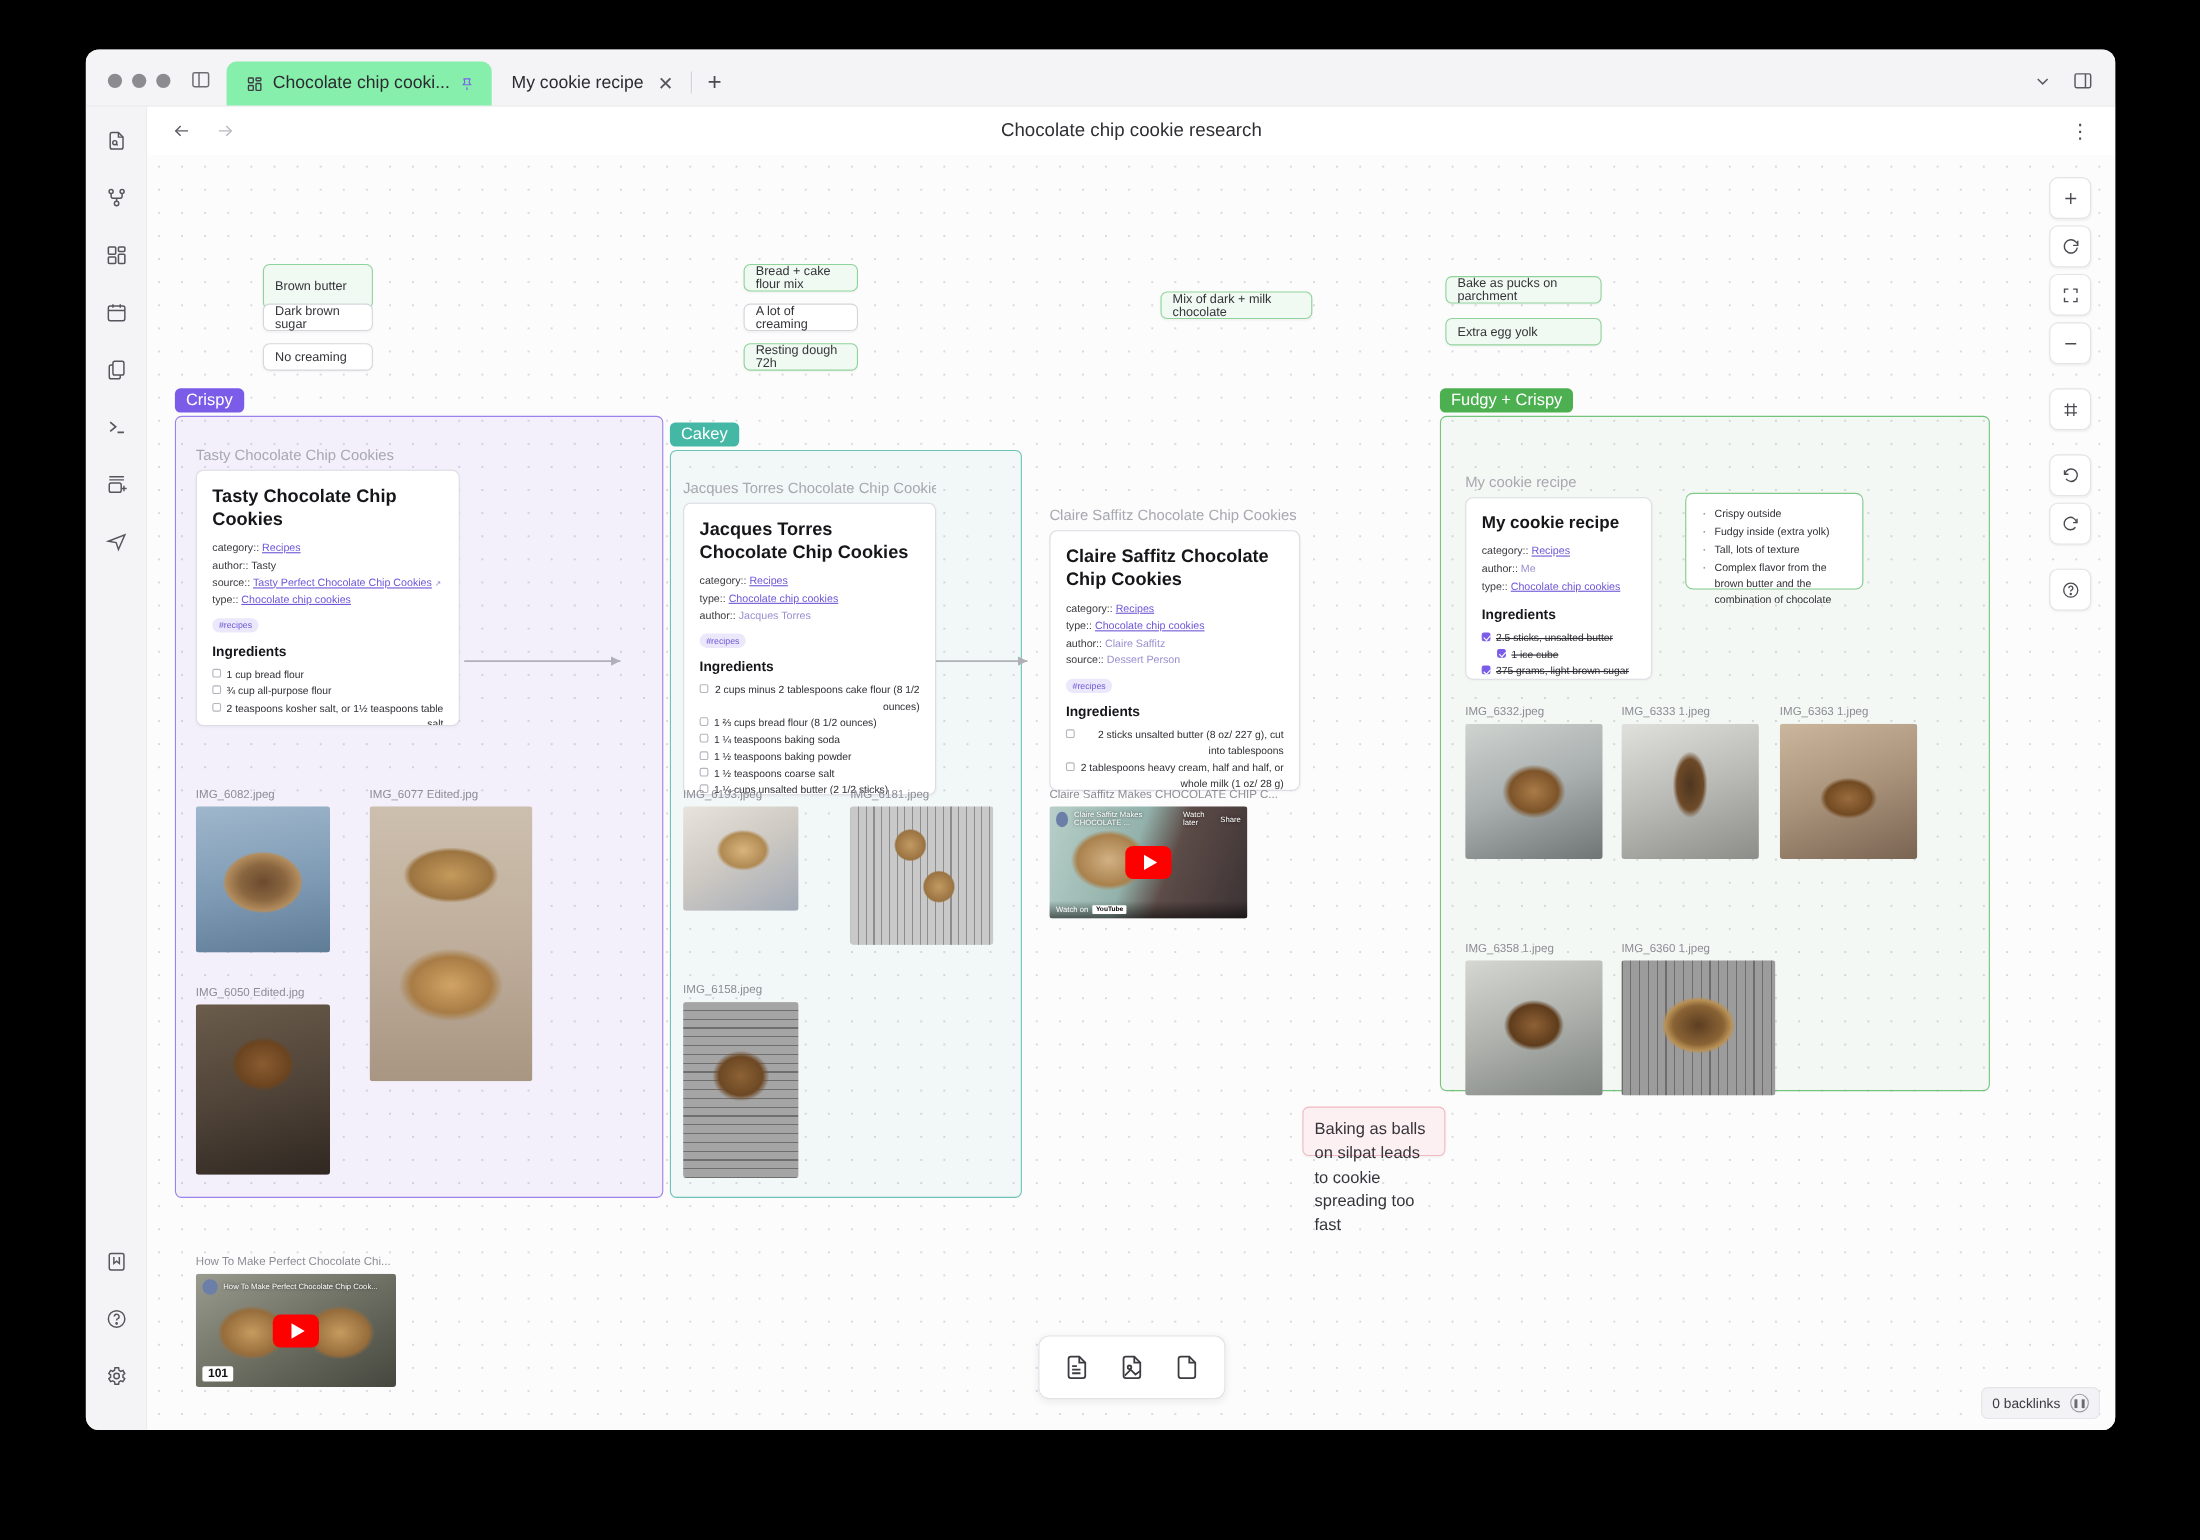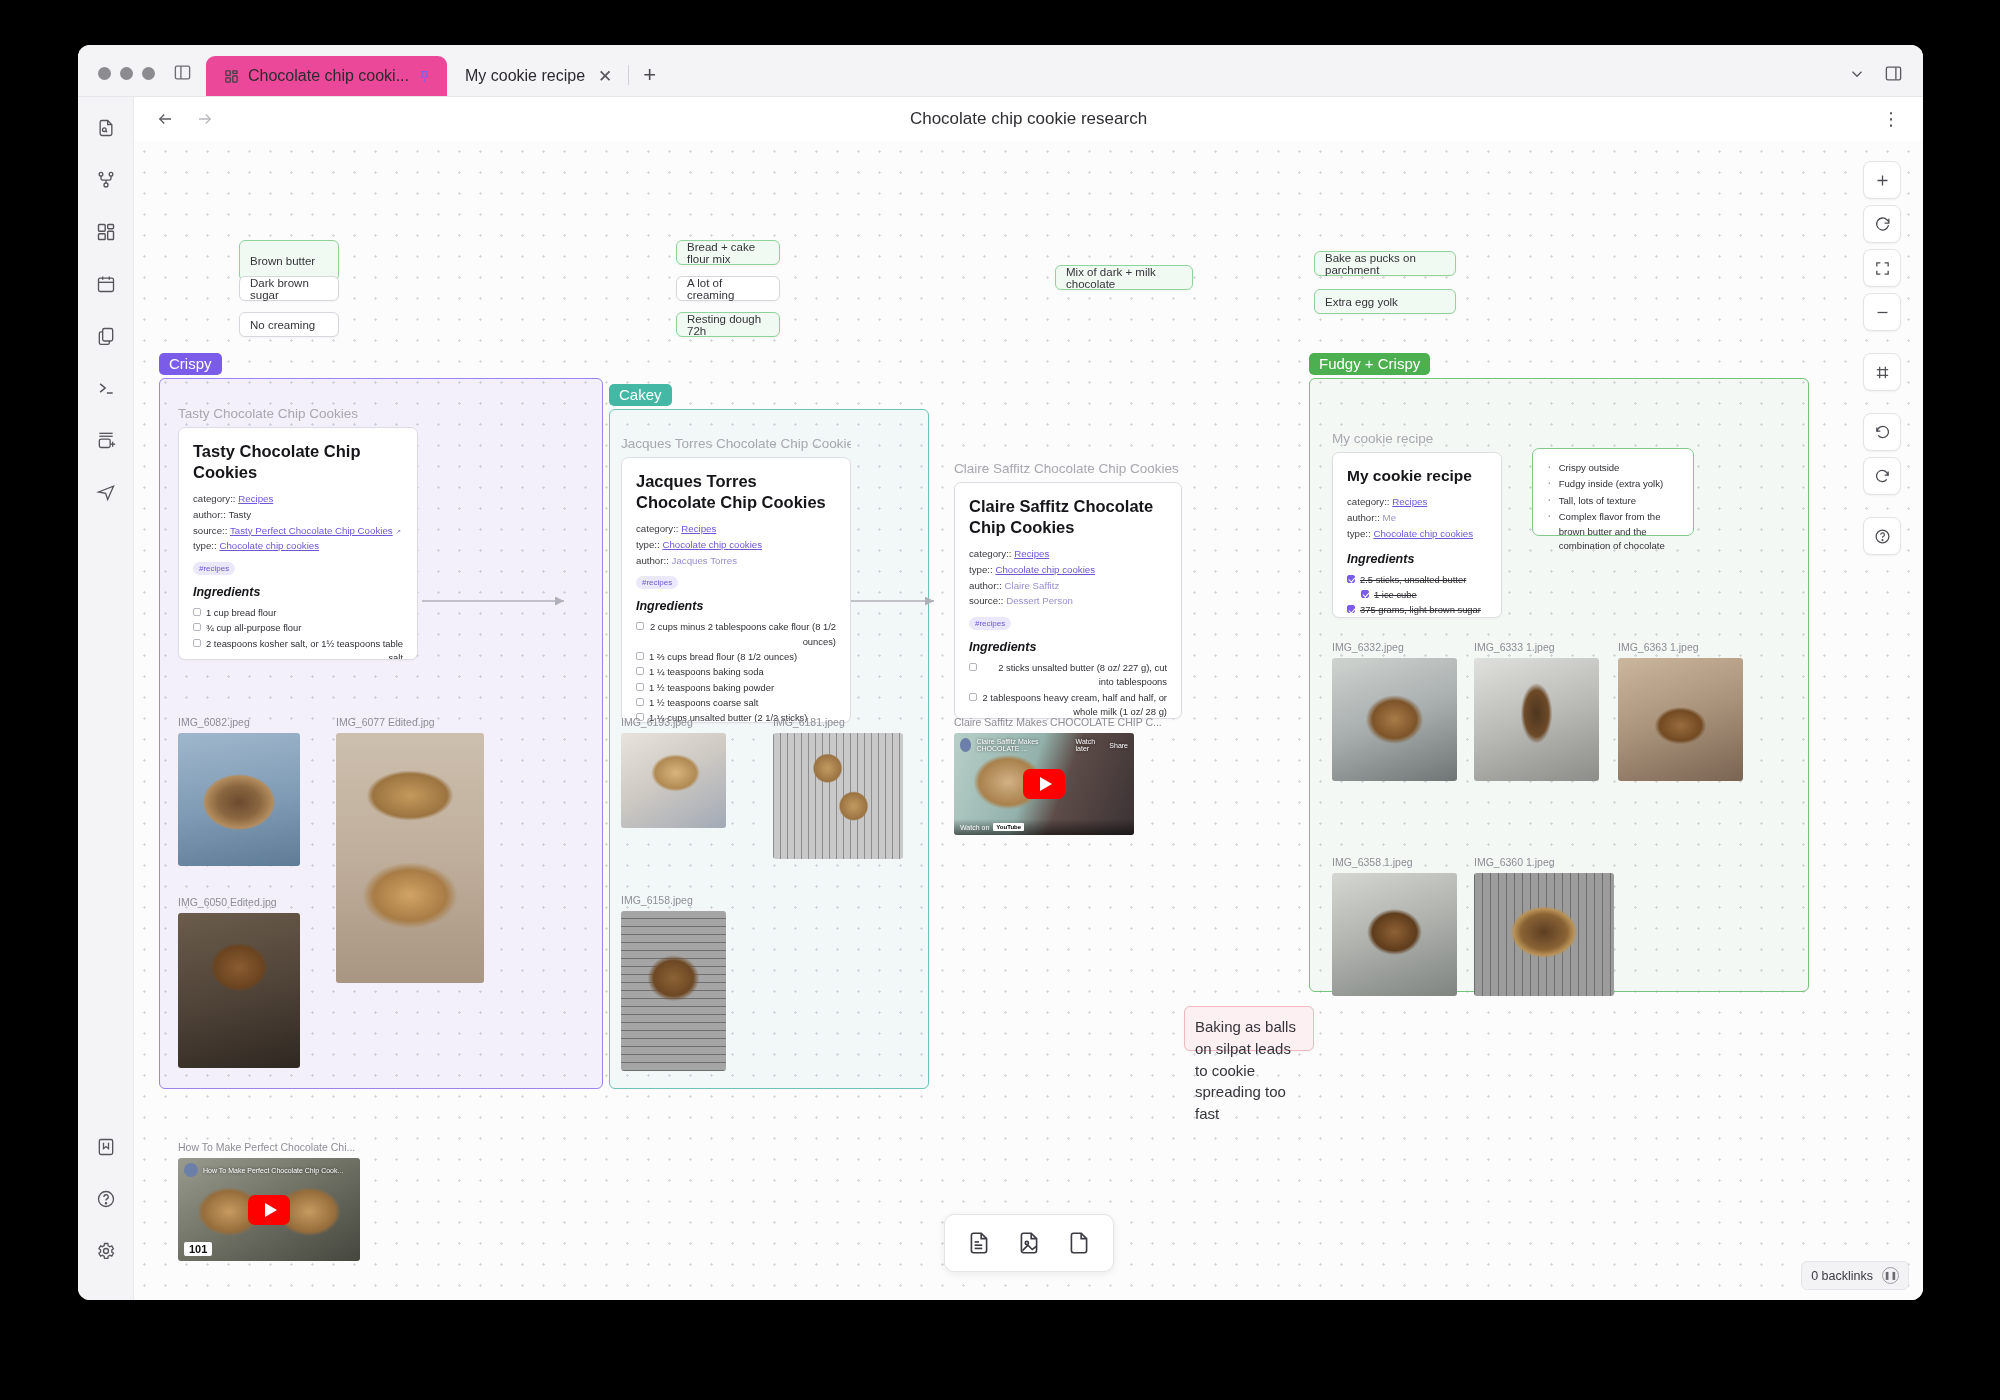--- a/index.html
+++ b/index.html
@@ -40,21 +40,21 @@
   .tabs-row { display: flex; align-items: flex-end; height: 100%; }
   .tab {
     display: flex; align-items: center; gap: 9px;
     height: 40px;
     padding: 0 16px 0 18px;
     font-size: 16px;
     color: #2b2b2f;
     border-radius: 9px 9px 0 0;
     position: relative;
   }
-  .tab.active { background: #ec4899; text-align: right; }
+  .tab.active { background: #86efac; text-align: right; }
   .tab .tab-grid-icon { color: #3f3f45; display:flex; }
   .tab .pin { color: #7b61e8; display:flex; }
   .tab .close { color: #55555b; font-size: 17px; line-height: 1; padding-left: 4px;}
   .tab-divider { width:1px; height:20px; background:#d2d2d8; margin-bottom:11px;}
   .tab-plus { font-size: 22px; color: #4a4a50; padding: 0 14px 8px 14px; font-weight: 300;}
   .titlebar-right {
     margin-left: auto;
     display: flex; align-items: flex-end; gap: 18px;
     padding: 0 20px 13px 0;
     color: #5a5a60;
@@ -175,21 +175,21 @@
   .card-h1.small { font-size: 15.5px; }
   .meta { font-size: 9.7px; color: #3a3a40; line-height: 1.62; }
   .meta a { color: #6f57d8; text-decoration: underline; }
   .meta .muted { color: #9a8fd0; }
   .tag {
     display: inline-block;
     background: #ece8fb; color: #6f57d8;
     font-size: 8px; padding: 2px 6px; border-radius: 8px;
     margin: 8px 0 6px 0;
   }
-  .card-h2 { font-size: 12.5px; font-weight: bold; color: #16161a; margin: 4px 0 7px 0; font-style: italic; }
+  .card-h2 { font-size: 12.5px; font-weight: bold; color: #16161a; margin: 4px 0 7px 0; }
   ul.checks { list-style: none; }
   ul.checks li {
     font-size: 9.4px; color: #2f2f35;
     line-height: 1.52;
     display: flex; align-items: flex-start; gap: 5px;
     margin-bottom: 1px;
     text-align: right;
   }
   .cb {
     width: 8px; height: 8px; min-width: 8px;

